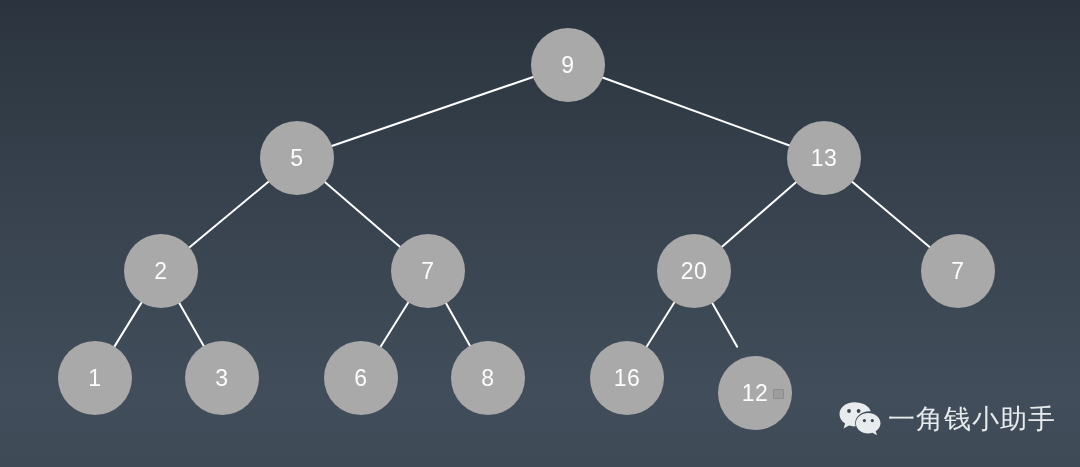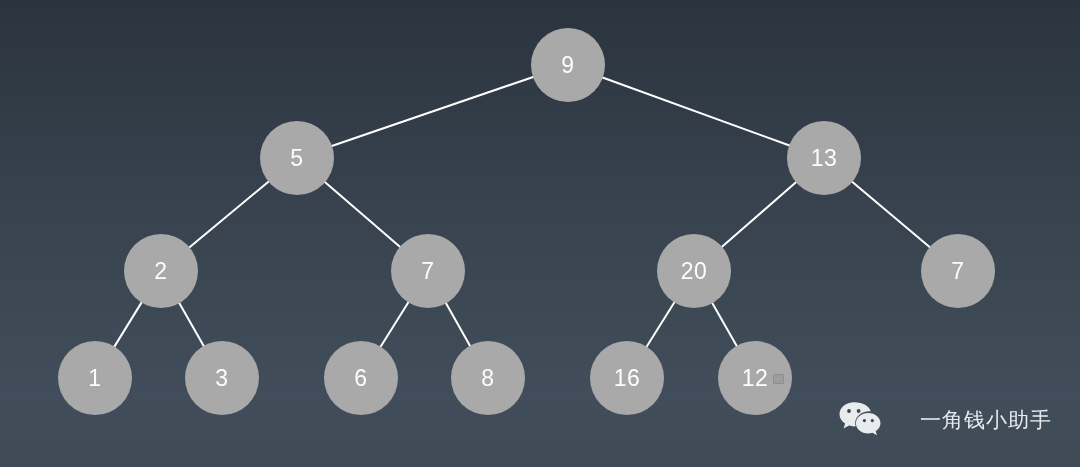--- a/index.html
+++ b/index.html
@@ -56,25 +56,24 @@
     box-sizing: border-box;
   }
   #watermark {
     position: absolute;
     display: flex;
     align-items: center;
     gap: 6px;
   }
   #watermark .wm-text {
     color: #e8ebee;
-    font-size: 21px;
+    font-size: 27px;
     line-height: 1;
     letter-spacing: 1px;
     white-space: nowrap;
-    margin-left: 32px;
   }
   .wechat-icon {
     display: block;
   }
 </style>
 </head>
 <body>
 
 <div id="stage">
 
@@ -123,21 +122,21 @@
       </div>
       <div class="node" style="left: 324px; top: 341px; width: 74px; height: 74px; background: rgb(169, 169, 169);">
         <span class="node-label">6</span>
       </div>
       <div class="node" style="left: 451px; top: 341px; width: 74px; height: 74px; background: rgb(169, 169, 169);">
         <span class="node-label">8</span>
       </div>
       <div class="node" style="left: 590px; top: 341px; width: 74px; height: 74px; background: rgb(169, 169, 169);">
         <span class="node-label">16</span>
       </div>
-      <div class="node" style="left: 718px; top: 341px; width: 74px; height: 74px; background: rgb(169, 169, 169); justify-content: center;">
+      <div class="node" style="left: 718px; top: 356px; width: 74px; height: 74px; background: rgb(169, 169, 169); justify-content: center;">
         <span class="node-label">12</span>
         <span class="glyph-box" style="left: 55px; top: 33px;"></span>
       </div>
     </div>
 
   <div id="watermark" style="left: 838px; top: 400px;">
     <span class="wechat-logo">
       <svg class="wechat-icon" width="44" height="38" viewBox="0 0 44 38" xmlns="http://www.w3.org/2000/svg">
         <path d="M16.2 2.2C8.0 2.2 1.5 7.6 1.5 14.2c0 3.8 2.2 7.2 5.6 9.4L5.6 28.4l5.4-2.8c1.6 0.5 3.4 0.8 5.2 0.8 0.5 0 1.0 0 1.5-0.1 -0.3-1.0-0.5-2.0-0.5-3.1 0-6.6 6.3-11.9 14.1-11.9 0.5 0 1.0 0 1.5 0.1C31.5 6.0 24.6 2.2 16.2 2.2z" fill="#e9ecee"></path>
         <circle cx="11.0" cy="11.0" r="1.9" fill="#3b4652"></circle>

